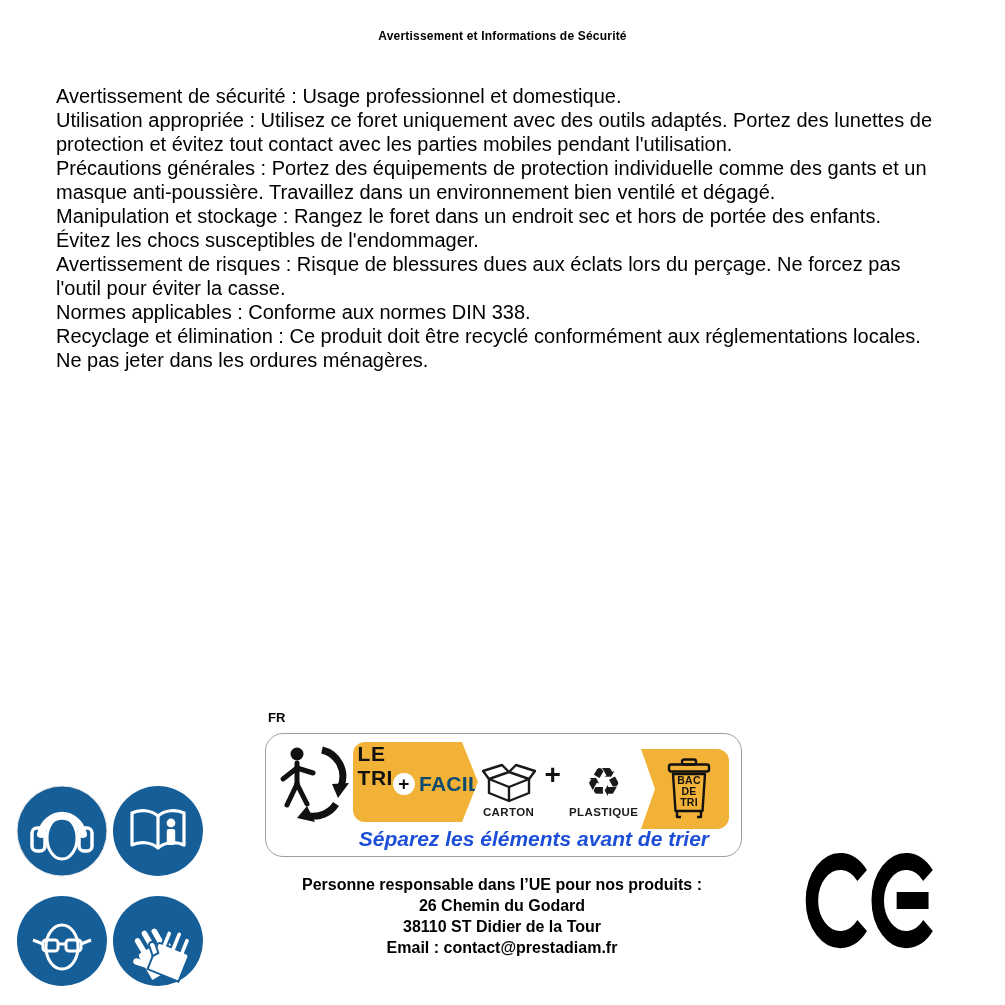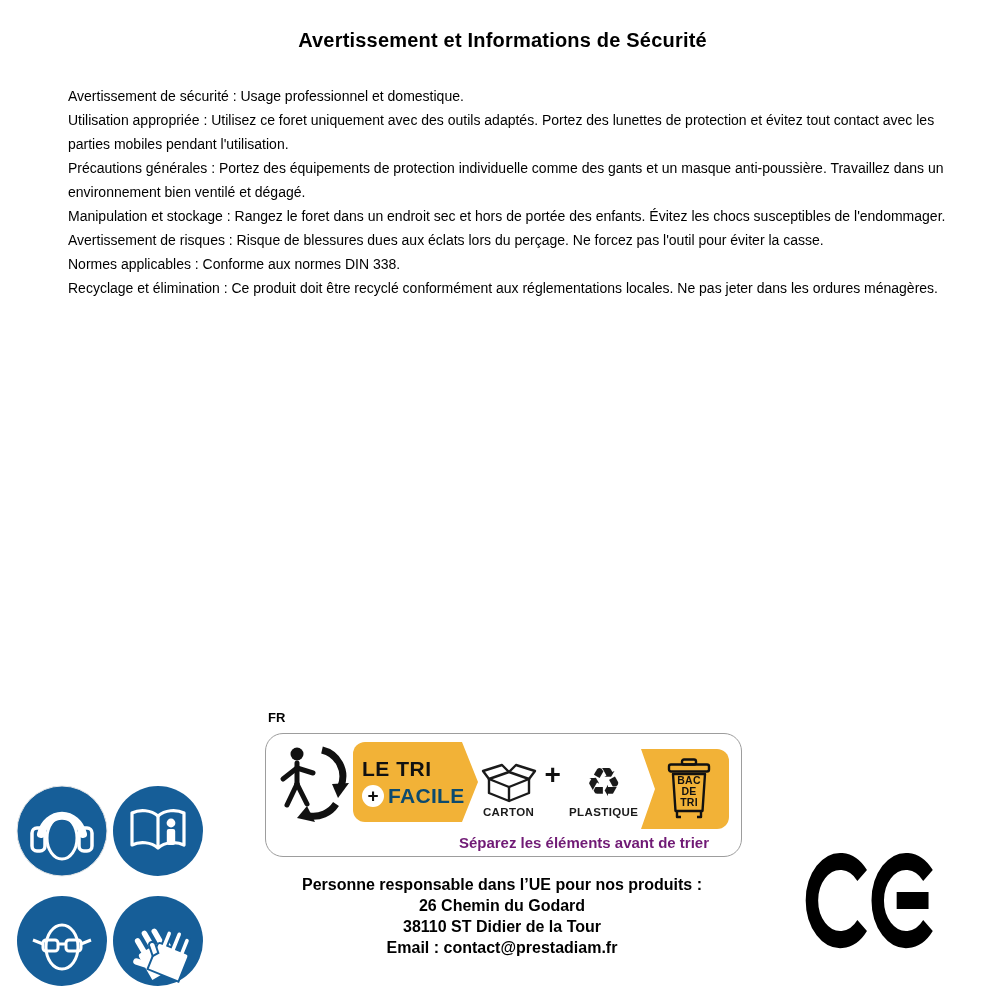--- a/index.html
+++ b/index.html
@@ -2,44 +2,44 @@
 <html><head>
 <meta charset="utf-8">
 <style>
   html,body{margin:0;padding:0;background:#fff;}
   #canvas{
     position:relative;width:1005px;height:1005px;background:#ffffff;
     font-family:"Liberation Sans","DejaVu Sans",sans-serif;color:#000;overflow:hidden;
   }
   .title{
     position:absolute;top:29px;left:0;width:1005px;text-align:center;
-    font-size:20px;font-weight:bold;letter-spacing:.2px;
+    font-size:12px;font-weight:bold;letter-spacing:.2px;
   }
   .bodytext{
-    position:absolute;top:84px;left:68px;width:884px;
-    font-size:14px;line-height:24px;
+    position:absolute;top:84px;left:56px;width:884px;
+    font-size:20px;line-height:24px;
   }
   .bodytext p{margin:0;}
 
   
   .picto{position:absolute;width:92px;height:92px;}
   .picto svg{display:block;}
 
   
   .fr-code{position:absolute;left:268px;top:710px;font-size:13px;font-weight:bold;}
   .tri-box{
     position:absolute;left:265px;top:733px;width:477px;height:124px;
     background:#fff;border:1.6px solid #9d9d9d;border-radius:18px;box-sizing:border-box;
   }
   .triman{position:absolute;left:11px;top:8px;width:74px;height:84px;}
   .band-yellow-left{
     position:absolute;left:87px;top:8px;width:125px;height:80px;
     background:var(--yellow);border-radius:12px 0 0 12px;
     clip-path:polygon(0 0,calc(100% - 16px) 0,100% 50%,calc(100% - 16px) 100%,0 100%);
-    display:flex;flex-direction:column;justify-content:center;padding-left:9px;box-sizing:border-box;
+    display:flex;flex-direction:row;justify-content:center;padding-left:22px;box-sizing:border-box;
   }
   .tri-line1{font-size:21px;font-weight:800;letter-spacing:.5px;color:#111;}
   .tri-line2{display:flex;align-items:center;gap:4px;margin-top:3px;}
   .plus-circle{
     width:22px;height:22px;border-radius:50%;background:#fff;color:#111;
     font-size:19px;font-weight:800;display:flex;align-items:center;justify-content:center;line-height:1;
   }
   .tri-facile{font-size:21px;font-weight:800;letter-spacing:.3px;color:#0c4a6e;}
   .materials{
     position:absolute;left:212px;top:8px;width:163px;height:80px;background:#fff;
@@ -54,21 +54,21 @@
     background:var(--yellow);border-radius:0 12px 12px 0;
     clip-path:polygon(0 0,100% 0,100% 100%,0 100%,14px 50%);
     display:flex;align-items:center;justify-content:center;margin-top:7px;
   }
   .bin-wrap{position:relative;width:46px;height:62px;margin-left:8px;}
   .bin-text{
     position:absolute;left:0;top:17px;width:46px;text-align:center;
     font-size:10.5px;font-weight:800;line-height:11px;color:#111;letter-spacing:.2px;
   }
   .tri-footer{
-    position:absolute;right:32px;bottom:5px;font-size:15px;font-weight:bold;color:#701a75;
+    position:absolute;right:32px;bottom:5px;font-size:21px;font-style:italic;font-weight:bold;color:#1d4ed8;
   }
 
   .responsible{
     position:absolute;left:258px;top:874px;width:488px;text-align:center;
     font-size:16px;font-weight:bold;line-height:21px;
   }
   .ce-mark{position:absolute;left:799px;top:851px;width:142px;height:100px;}
 </style>
 </head>
 <body>

